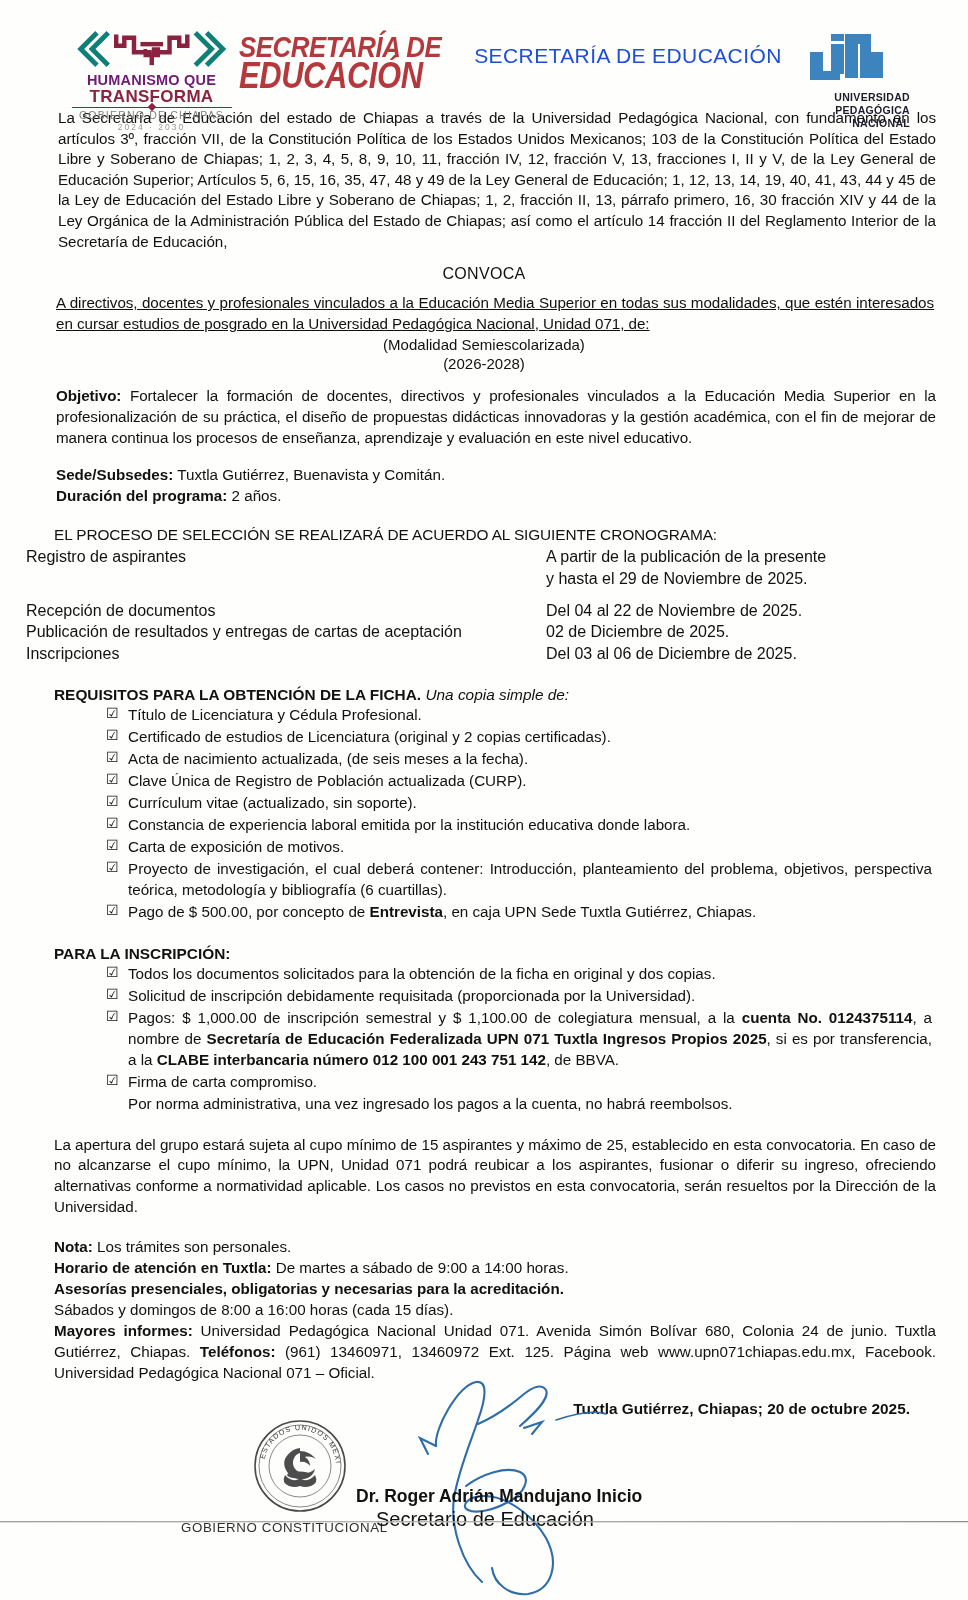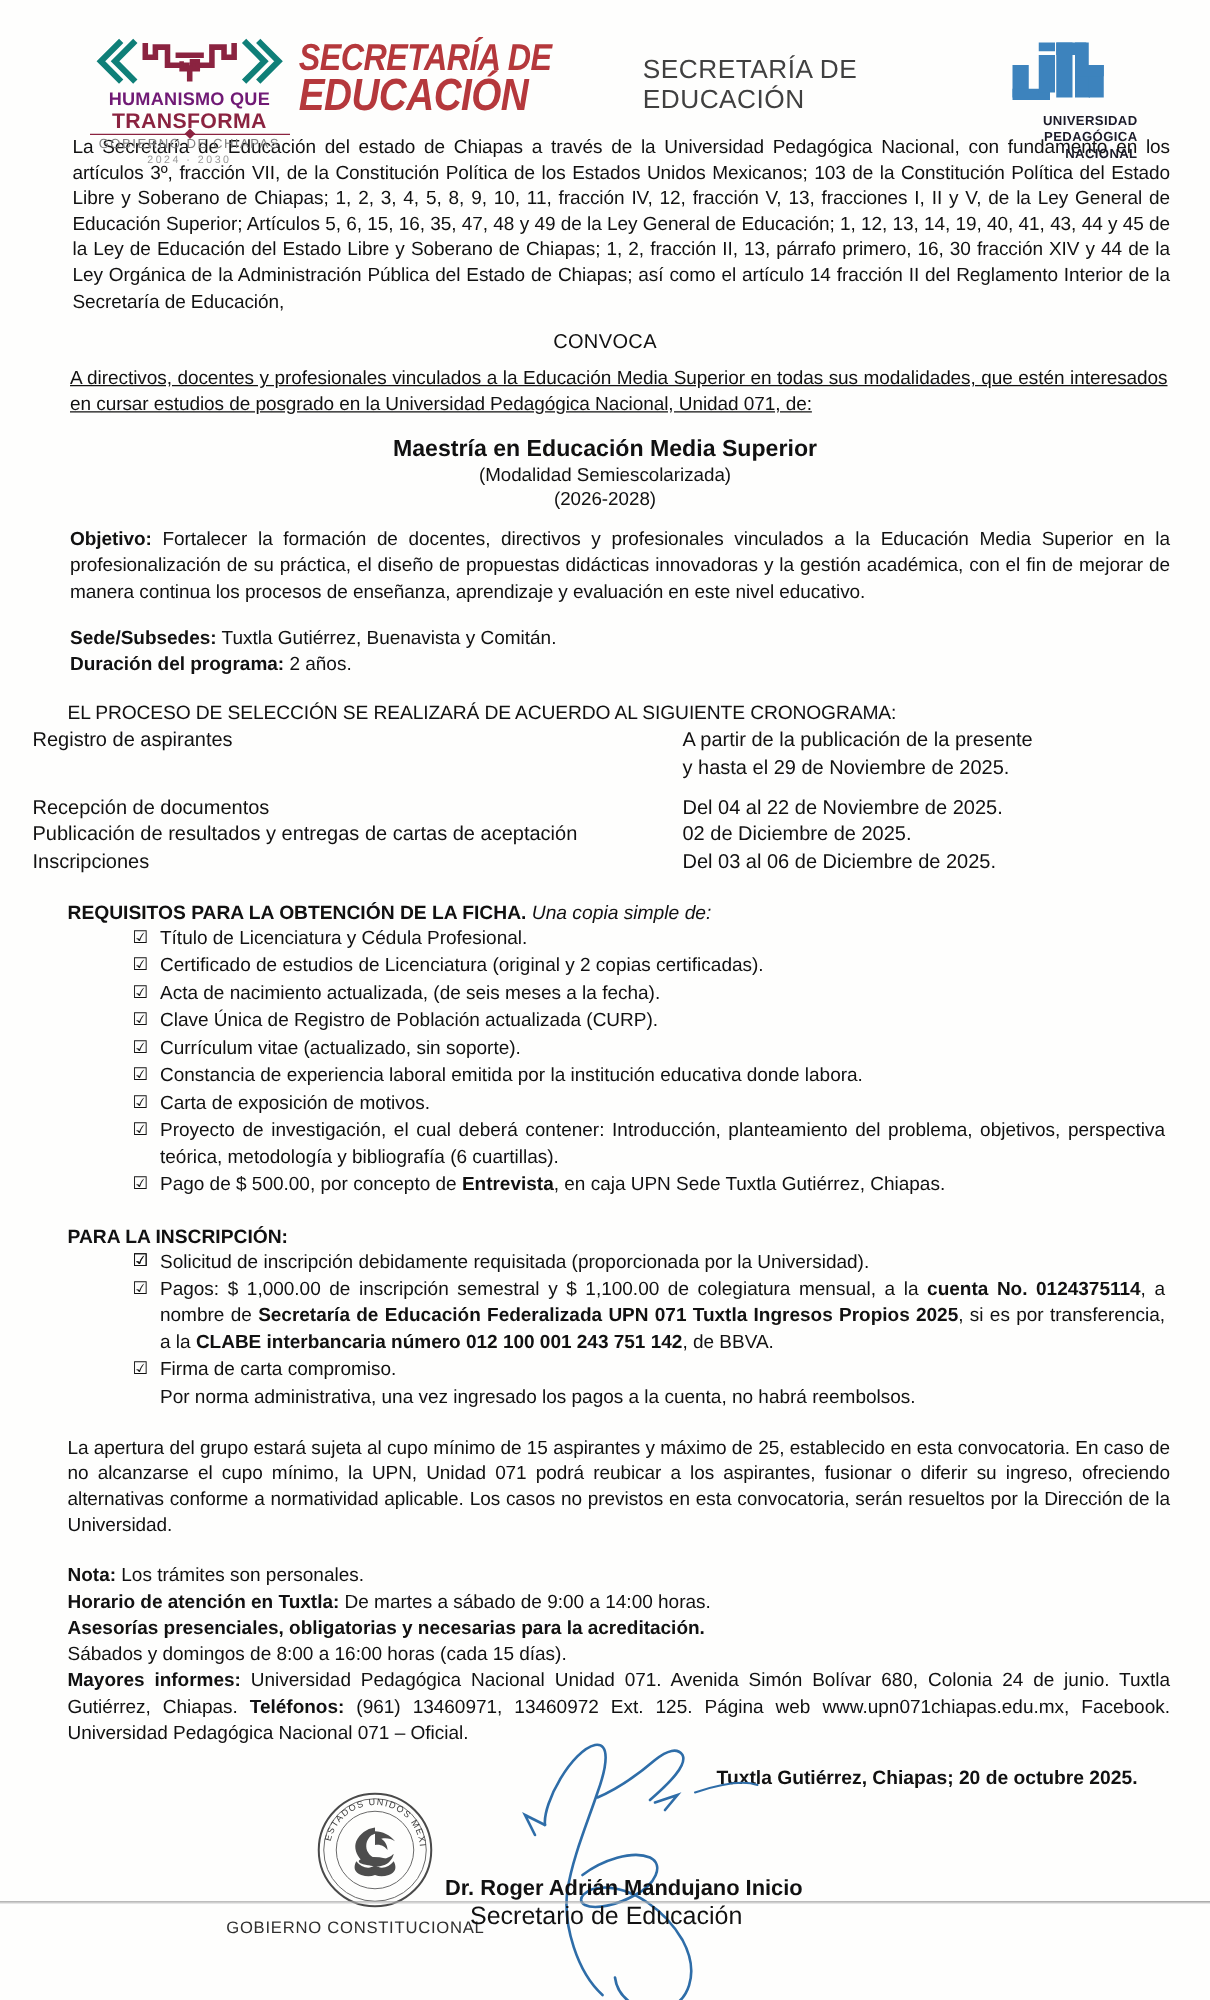--- a/index.html
+++ b/index.html
@@ -57,22 +57,22 @@
   }
   .sed-l1, .sed-l2 {
     color: #b5383c; font-weight: 800; font-style: italic;
     letter-spacing: -.5px; line-height: .88;
     transform: scaleX(.86); transform-origin: left center;
   }
   .sed-l1 { font-size: 30px; }
   .sed-l2 { font-size: 36px; }
 
   .header-title {
-    margin-left: 40px; margin-top: 30px;
-    font-size: 21px; letter-spacing: .4px; color:#404040;
+    margin-top: 30px;
+    font-size: 21px; letter-spacing: .4px; color:#1d4ed8;
     flex: 1 1 auto;
   }
 
   .logo-upn { margin-top: 16px; margin-right: 34px; flex:0 0 auto; text-align: left; }
   .upn-mark { display:block; }
   .upn-words { margin-top:1px; }
   .upn-w {
     font-size: 10.5px; font-weight: bold; color: #1b1b2a;
     letter-spacing: .3px; line-height: 1.22; text-align: right;
   }
@@ -214,21 +214,20 @@
   </div>
 
   <div class="body">
 
     <p class="just intro">La Secretaría de Educación del estado de Chiapas a través de la Universidad Pedagógica Nacional, con fundamento en los artículos 3º, fracción VII, de la Constitución Política de los Estados Unidos Mexicanos; 103 de la Constitución Política del Estado Libre y Soberano de Chiapas; 1, 2, 3, 4, 5, 8, 9, 10, 11, fracción IV, 12, fracción V, 13, fracciones I, II y V, de la Ley General de Educación Superior;  Artículos 5, 6, 15, 16, 35, 47, 48 y 49  de la Ley General de Educación; 1, 12, 13, 14, 19, 40, 41, 43, 44 y 45  de la Ley de Educación del Estado Libre y Soberano de Chiapas; 1, 2, fracción II, 13, párrafo primero, 16, 30 fracción XIV y 44 de la Ley Orgánica de la Administración Pública del Estado de Chiapas; así como el artículo 14 fracción II del Reglamento Interior de la Secretaría de Educación,</p>
 
     <p class="convoca">CONVOCA</p>
 
     <p class="just addressed">A directivos, docentes y profesionales vinculados a la Educación Media Superior en todas sus modalidades, que estén interesados en cursar estudios de posgrado en la Universidad Pedagógica Nacional, Unidad 071, de:</p>
 
-    <p class="prog-title">Maestría en Educación Media Superior</p>
     <p class="prog-sub">(Modalidad Semiescolarizada)</p>
     <p class="prog-years">(2026-2028)</p>
 
     <p class="just objetivo"><span class="b">Objetivo:</span><span> Fortalecer la formación de docentes, directivos y profesionales vinculados a la Educación Media Superior en la profesionalización de su práctica, el diseño de propuestas didácticas innovadoras y la gestión académica, con el fin de mejorar de manera continua los procesos de enseñanza, aprendizaje y evaluación en este nivel educativo.</span></p>
 
     <div class="sede">
       <div><span class="b">Sede/Subsedes:</span><span> Tuxtla Gutiérrez, Buenavista y Comitán.</span></div>
       <div><span class="b">Duración del programa:</span><span> 2 años.</span></div>
     </div>
 
@@ -271,21 +270,21 @@
       <li><span class="ck">☑</span><span>Currículum vitae (actualizado, sin soporte).</span></li>
       <li><span class="ck">☑</span><span>Constancia de experiencia laboral emitida por la institución educativa donde labora.</span></li>
       <li><span class="ck">☑</span><span>Carta de exposición de motivos.</span></li>
       <li class="wrap"><span class="ck">☑</span><span>Proyecto de investigación, el cual deberá contener: Introducción, planteamiento del problema, objetivos, perspectiva teórica, metodología y bibliografía (6 cuartillas).</span></li>
       <li><span class="ck">☑</span><span>Pago de $ 500.00, por concepto de </span><span class="b">Entrevista</span><span>, en caja UPN Sede Tuxtla Gutiérrez, Chiapas.</span></li>
     </ul>
 
     <div class="sec-head"><span class="b">PARA LA INSCRIPCIÓN:</span></div>
 
     <ul class="checks">
-      <li><span class="ck">☑</span></li>
+      <li><span class="ck">☑</span><span>Todos los documentos solicitados para la obtención de la ficha en original y dos copias.</span></li>
       <li><span class="ck">☑</span><span>Solicitud de inscripción debidamente requisitada (proporcionada por la Universidad).</span></li>
       <li class="wrap"><span class="ck">☑</span><span>Pagos: $ 1,000.00 de inscripción semestral y $ 1,100.00 de colegiatura mensual, a la </span><span class="b">cuenta No. 0124375114</span><span>, a nombre de </span><span class="b">Secretaría de Educación Federalizada UPN 071 Tuxtla Ingresos Propios 2025</span><span>, si es por transferencia, a la </span><span class="b">CLABE interbancaria número 012 100 001 243 751 142</span><span>, de BBVA.</span></li>
       <li><span class="ck">☑</span><span>Firma de carta compromiso.</span></li>
       <li class="nobox"><span>Por norma administrativa, una vez ingresado los pagos a la cuenta, no habrá reembolsos.</span></li>
     </ul>
 
     <p class="just para-block">La apertura del grupo estará sujeta al cupo mínimo de 15 aspirantes y máximo de 25, establecido en esta convocatoria. En caso de no alcanzarse el cupo mínimo, la UPN, Unidad 071 podrá reubicar a los aspirantes, fusionar o diferir su ingreso, ofreciendo alternativas conforme a normatividad aplicable. Los casos no previstos en esta convocatoria, serán resueltos por la Dirección de la Universidad.</p>
 
     <div class="notes">
       <div><span class="b">Nota:</span><span> Los trámites son personales.</span></div>

